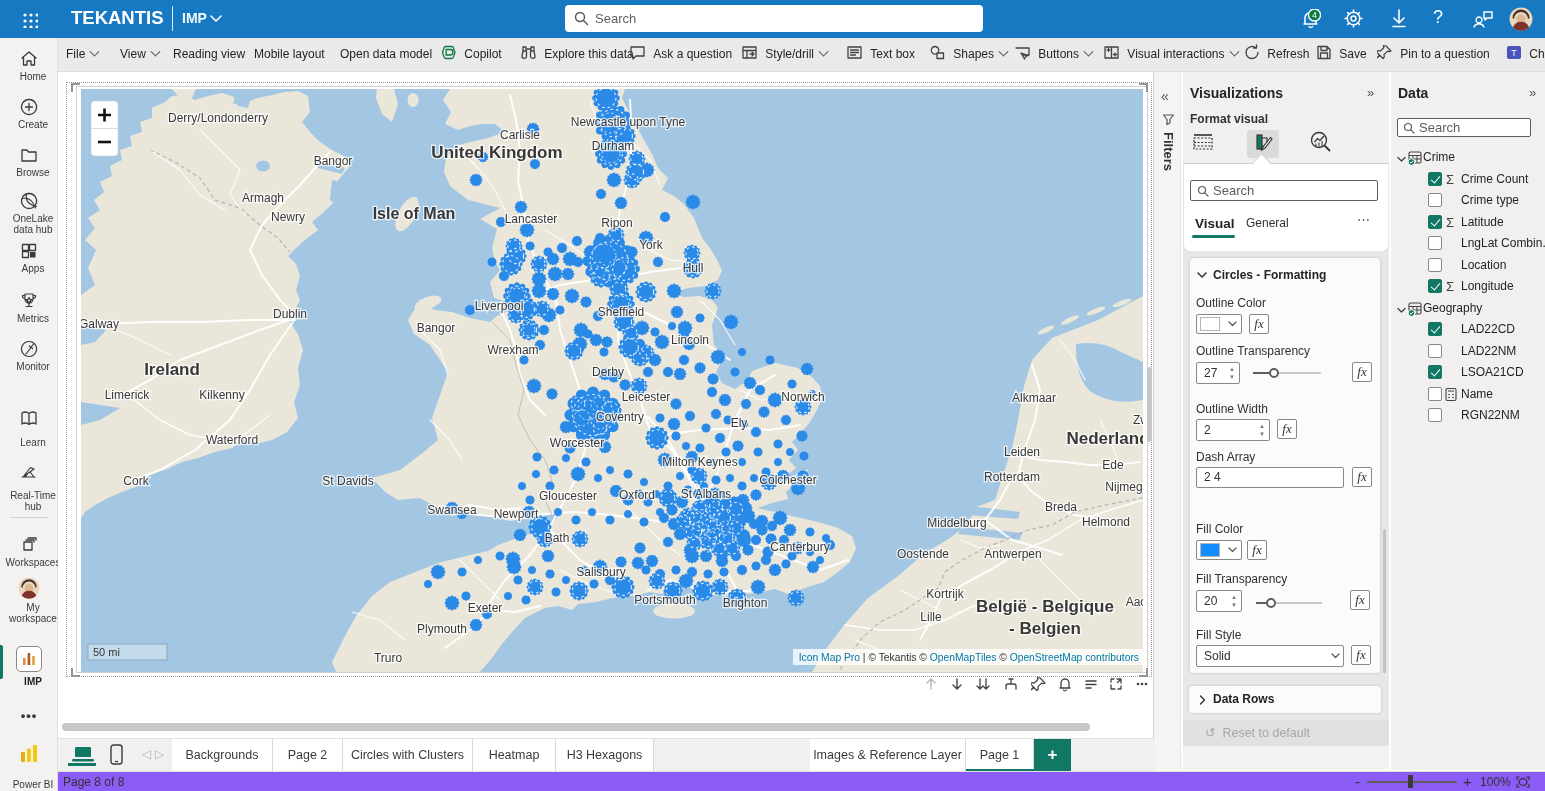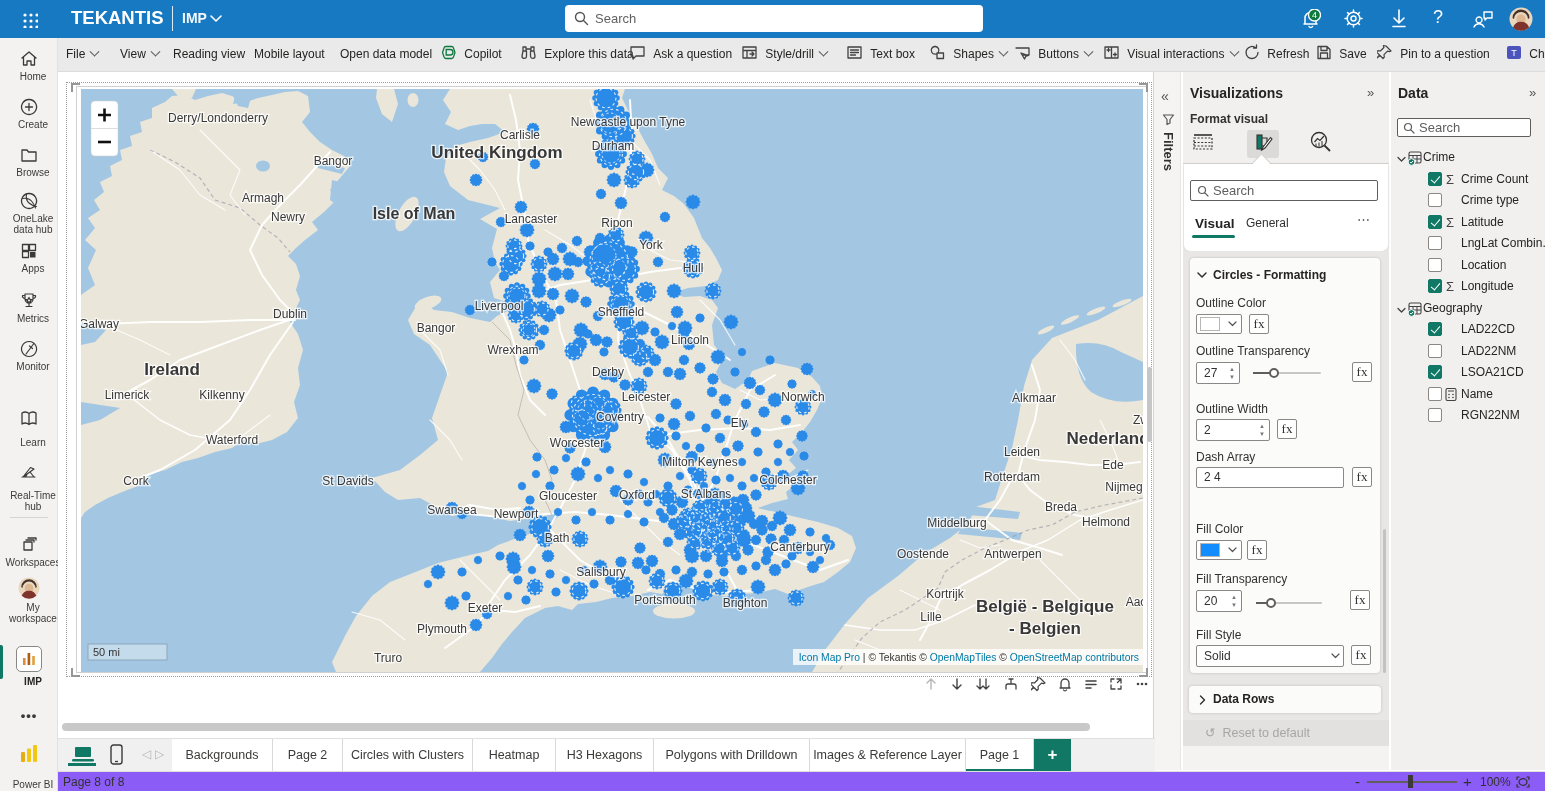--- a/index.html
+++ b/index.html
@@ -27,21 +27,21 @@
 
 #filtersbar{left:1153px;top:72px;width:28px;height:698px;background:#f5f4f3;border-left:1px solid #d6d4d2;border-right:1px solid #e8e6e4}
 #filtersbar .vtext{position:absolute;left:7px;top:60px;font-size:13px;font-weight:bold;color:#323130;writing-mode:vertical-lr}
 
 .panel{background:#f1f0ef}
 #vizpanel{left:1183px;top:72px;width:206px;height:698px}
 #datapanel{left:1391px;top:72px;width:154px;height:698px}
 .ptitle{font-size:14px;font-weight:bold;color:#252423}
 .plbl{font-size:12px;color:#323130}
 .inbox{position:absolute;background:#fff;border:1px solid #8a8886;border-radius:2px;font-size:12px;color:#323130}
-.fx{position:absolute;width:20px;height:20px;background:#fff;border:1px solid #8a8886;border-radius:2px;text-align:center;font-family:"Liberation Serif",serif;font-size:13px;line-height:18px;color:#323130}
+.fx{position:absolute;width:20px;height:20px;background:#fff;border:1px solid #8a8886;border-radius:2px;text-align:center;font-family:"Liberation Serif",serif;font-style:italic;font-size:13px;line-height:18px;color:#323130}
 .spin{position:absolute;right:3px;top:2px;width:8px;font-size:6px;line-height:8px;color:#777;text-align:center}
 .card{position:absolute;background:#fbfbfa;border-radius:4px;box-shadow:0 0 3px rgba(0,0,0,.18)}
 .slider{position:absolute;height:2px;background:#c8c6c4;border-radius:2px}
 .sknob{position:absolute;width:10px;height:10px;border-radius:50%;background:#fff;border:2px solid #605e5c;top:-4px}
 .sfill{position:absolute;left:0;top:0;height:2px;background:#605e5c}
 
 .drow{position:absolute;left:0;width:178px;height:21px;font-size:12px;color:#252423;white-space:nowrap;overflow:hidden}
 .cbx{position:absolute;left:37px;top:3px;width:14px;height:14px;border:1px solid #8a8886;border-radius:2px;background:#fff}
 .cbx.on{background:#117865;border-color:#117865}
 .cbx.on:after{content:"";position:absolute;left:4px;top:1px;width:4px;height:8px;border:solid #fff;border-width:0 1.6px 1.6px 0;transform:rotate(40deg)}
@@ -1012,21 +1012,20 @@
       <rect x="1" y="1" width="11" height="19" rx="2.5" stroke="#3b3a39" stroke-width="1.4" fill="none"></rect>
       <path d="M5 17.5 h3" stroke="#3b3a39" stroke-width="1.3"></path>
     </svg>
     <div class="abs" style="left:84px;top:8px;color:#b8b6b4;font-size:12px">◁</div>
     <div class="abs" style="left:97px;top:8px;color:#b8b6b4;font-size:12px">▷</div>
     <div class="tab" style="left:114px;width:101px">Backgrounds</div>
     <div class="tab" style="left:215px;width:70px">Page 2</div>
     <div class="tab" style="left:285px;width:130px">Circles with Clusters</div>
     <div class="tab" style="left:415px;width:83px">Heatmap</div>
     <div class="tab" style="left:498px;width:98px">H3 Hexagons</div>
-    <div class="tab" style="left:596px;width:156px">Polygons with Drilldown</div>
     <div class="tab" style="left:752px;width:156px">Images &amp; Reference Layer</div>
     <div class="tab" style="left:908px;width:68px">Page 1</div>
     <div class="abs" style="left:908px;top:30px;width:68px;height:3px;background:#117865"></div>
     <div class="abs" style="left:976px;top:0;width:37px;height:33px;background:#117865;color:#fff;text-align:center;font-size:17px;line-height:31px;font-weight:bold">+</div>
   </div>
 <div id="statusbar" class="abs">
     <div class="abs" style="left:5px;top:3px">Page 8 of 8</div>
     <div class="abs" style="left:1297px;top:1px;font-size:15px;color:#323130">-</div>
     <div class="abs" style="left:1309px;top:9px;width:90px;height:1.5px;background:#605e5c"></div>
     <div class="abs" style="left:1350px;top:3px;width:5px;height:13px;background:#3b3a39"></div>

